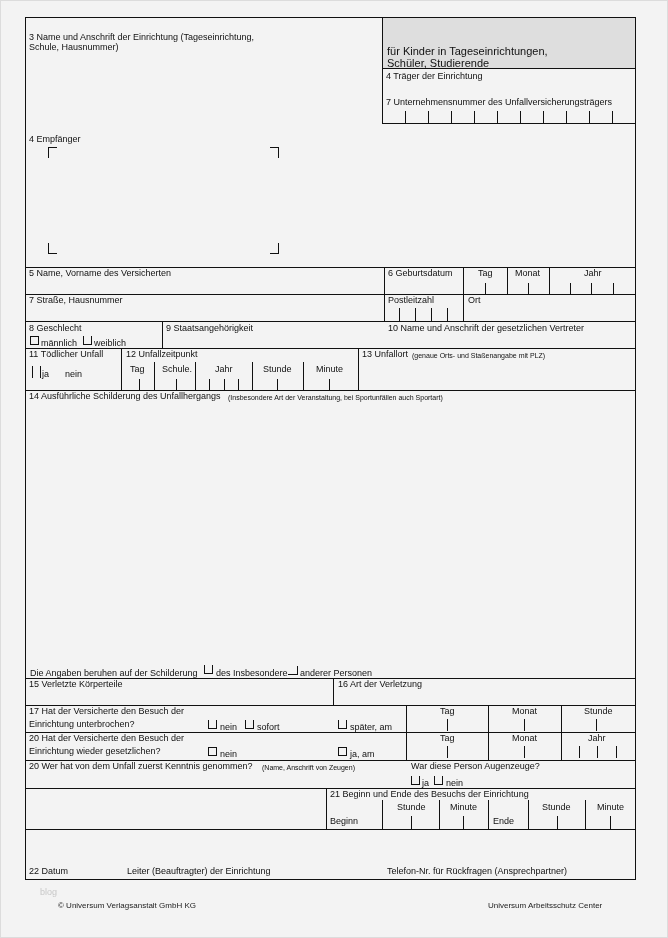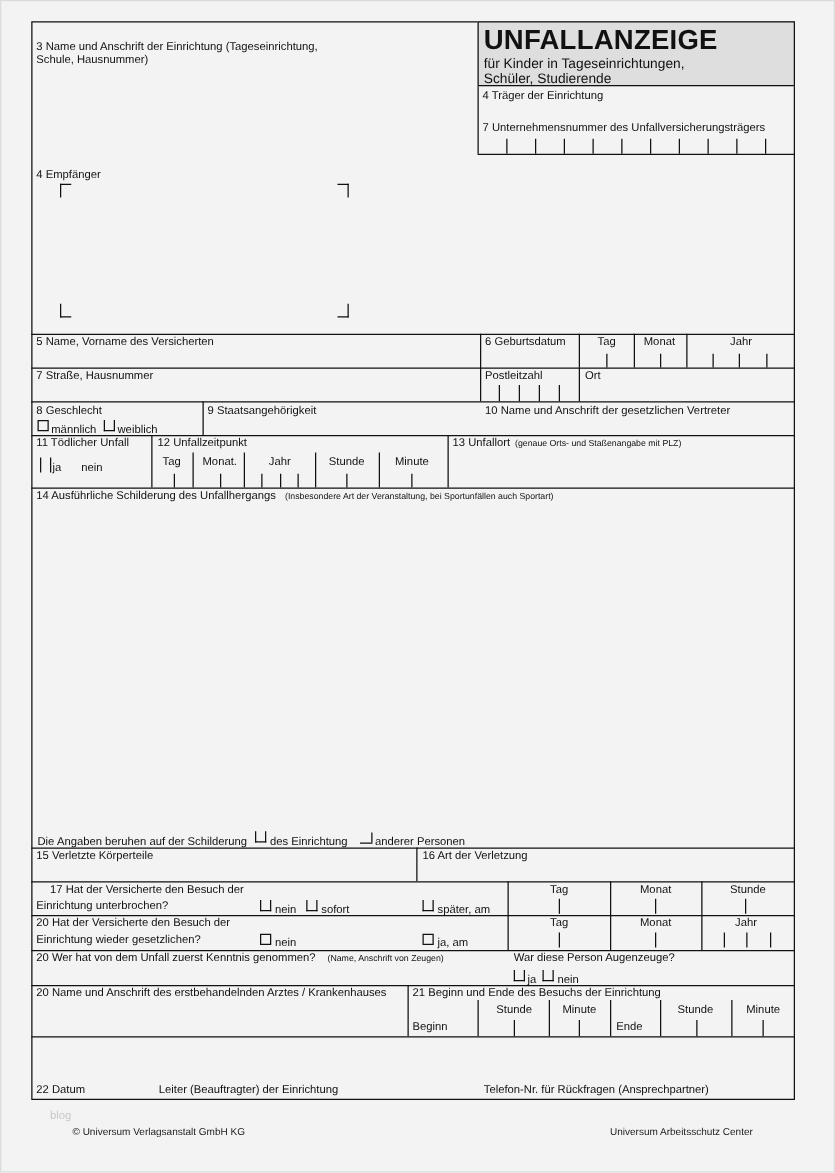--- a/index.html
+++ b/index.html
@@ -24,21 +24,20 @@
 </style>
 </head>
 <body>
 
 <div class="page">
   <div class="frame-edge"></div>
 
   <div class="form"></div>
 
   <div class="title-box">
-    <div class="title-main">UNFALLANZEIGE</div>
     <div class="title-sub" style="top:27px">für Kinder in Tageseinrichtungen,</div>
     <div class="title-sub" style="top:39px">Schüler, Studierende</div>
   </div>
 
   <div class="t" style="left:29px;top:32px">3 Name und Anschrift der Einrichtung (Tageseinrichtung,</div>
   <div class="t" style="left:29px;top:42px">Schule, Hausnummer)</div>
   <div class="abs" style="left:28px;top:55px;width:350px;height:70px"></div>
 
   <div class="vl" style="left:382px;top:69px;height:54px"></div>
   <div class="t" style="left:386px;top:71px">4 Träger der Einrichtung</div>
@@ -109,21 +108,21 @@
   <div class="hl" style="left:25px;top:348px;width:611px"></div>
   <div class="t" style="left:29px;top:349px">11 Tödlicher Unfall</div>
   <div class="vl" style="left:32px;top:366px;height:12px"></div>
   <div class="vl" style="left:40px;top:366px;height:12px"></div>
   <div class="t" style="left:42px;top:369px">ja</div>
   <div class="t" style="left:65px;top:369px">nein</div>
   <div class="vl" style="left:121px;top:348px;height:42px"></div>
   <div class="t" style="left:126px;top:349px">12 Unfallzeitpunkt</div>
   <div class="t" style="left:130px;top:364px">Tag</div>
   <div class="vl" style="left:154px;top:362px;height:28px"></div>
-  <div class="t" style="left:162px;top:364px">Monat.</div>
+  <div class="t" style="left:162px;top:364px">Schule.</div>
   <div class="vl" style="left:195px;top:362px;height:28px"></div>
   <div class="t" style="left:215px;top:364px">Jahr</div>
   <div class="vl" style="left:252px;top:362px;height:28px"></div>
   <div class="t" style="left:263px;top:364px">Stunde</div>
   <div class="vl" style="left:303px;top:362px;height:28px"></div>
   <div class="t" style="left:316px;top:364px">Minute</div>
   <div class="vl" style="left:139px;top:379px;height:11px"></div>
   <div class="vl" style="left:176px;top:379px;height:11px"></div>
   <div class="vl" style="left:209px;top:379px;height:11px"></div>
   <div class="vl" style="left:224px;top:379px;height:11px"></div>
@@ -135,34 +134,34 @@
   <div class="t" style="left:362px;top:349px">13 Unfallort</div>
   <div class="ts" style="left:412px;top:351px">(genaue Orts- und Staßenangabe mit PLZ)</div>
   <div class="abs" style="left:361px;top:361px;width:273px;height:28px"></div>
 
   <div class="hl" style="left:25px;top:390px;width:611px"></div>
   <div class="t" style="left:29px;top:391px">14 Ausführliche Schilderung des Unfallhergangs</div>
   <div class="ts" style="left:228px;top:393px">(Insbesondere Art der Veranstaltung, bei Sportunfällen auch Sportart)</div>
   <div class="abs" style="left:28px;top:404px;width:606px;height:260px"></div>
   <div class="t" style="left:30px;top:668px">Die Angaben beruhen auf der Schilderung</div>
   <div class="cb-open" style="left:204px;top:665px"></div>
-  <div class="t" style="left:216px;top:668px">des Einrichtung</div>
+  <div class="t" style="left:216px;top:668px">des Insbesondere</div>
   <div class="abs" style="left:288px;top:674px;width:10px;height:0;border-top:1px solid #111"></div>
   <div class="vl" style="left:297px;top:666px;height:8px"></div>
   <div class="t" style="left:300px;top:668px">anderer Personen</div>
 
   <div class="hl" style="left:25px;top:678px;width:611px"></div>
   <div class="t" style="left:29px;top:679px">15 Verletzte Körperteile</div>
   <div class="abs" style="left:28px;top:690px;width:303px;height:14px"></div>
   <div class="vl" style="left:333px;top:678px;height:27px"></div>
   <div class="t" style="left:338px;top:679px">16 Art der Verletzung</div>
   <div class="abs" style="left:336px;top:690px;width:298px;height:14px"></div>
 
   <div class="hl" style="left:25px;top:705px;width:611px"></div>
-  <div class="t" style="left:40px;top:706px">17 Hat der Versicherte den Besuch der</div>
+  <div class="t" style="left:29px;top:706px">17 Hat der Versicherte den Besuch der</div>
   <div class="t" style="left:29px;top:719px">Einrichtung unterbrochen?</div>
   <div class="cb-open" style="left:208px;top:720px"></div>
   <div class="t" style="left:220px;top:722px">nein</div>
   <div class="cb-open" style="left:245px;top:720px"></div>
   <div class="t" style="left:257px;top:722px">sofort</div>
   <div class="cb-open" style="left:338px;top:720px"></div>
   <div class="t" style="left:350px;top:722px">später, am</div>
   <div class="vl" style="left:406px;top:705px;height:55px"></div>
   <div class="vl" style="left:488px;top:705px;height:55px"></div>
   <div class="vl" style="left:561px;top:705px;height:55px"></div>
@@ -195,21 +194,20 @@
   <div class="t" style="left:29px;top:761px">20 Wer hat von dem Unfall zuerst Kenntnis genommen?</div>
   <div class="ts" style="left:262px;top:763px">(Name, Anschrift von Zeugen)</div>
   <div class="t" style="left:411px;top:761px">War diese Person Augenzeuge?</div>
   <div class="cb-open" style="left:411px;top:776px"></div>
   <div class="t" style="left:422px;top:778px">ja</div>
   <div class="cb-open" style="left:434px;top:776px"></div>
   <div class="t" style="left:446px;top:778px">nein</div>
   <div class="abs" style="left:28px;top:772px;width:375px;height:14px"></div>
 
   <div class="hl" style="left:25px;top:788px;width:611px"></div>
-  <div class="t" style="left:29px;top:789px">20 Name und Anschrift des erstbehandelnden Arztes / Krankenhauses</div>
   <div class="abs" style="left:28px;top:800px;width:296px;height:28px"></div>
   <div class="vl" style="left:326px;top:788px;height:41px"></div>
   <div class="t" style="left:330px;top:789px">21 Beginn und Ende des Besuchs der Einrichtung</div>
   <div class="t" style="left:330px;top:816px">Beginn</div>
   <div class="vl" style="left:382px;top:800px;height:29px"></div>
   <div class="t" style="left:397px;top:802px">Stunde</div>
   <div class="vl" style="left:439px;top:800px;height:29px"></div>
   <div class="t" style="left:450px;top:802px">Minute</div>
   <div class="vl" style="left:488px;top:800px;height:29px"></div>
   <div class="t" style="left:493px;top:816px">Ende</div>

